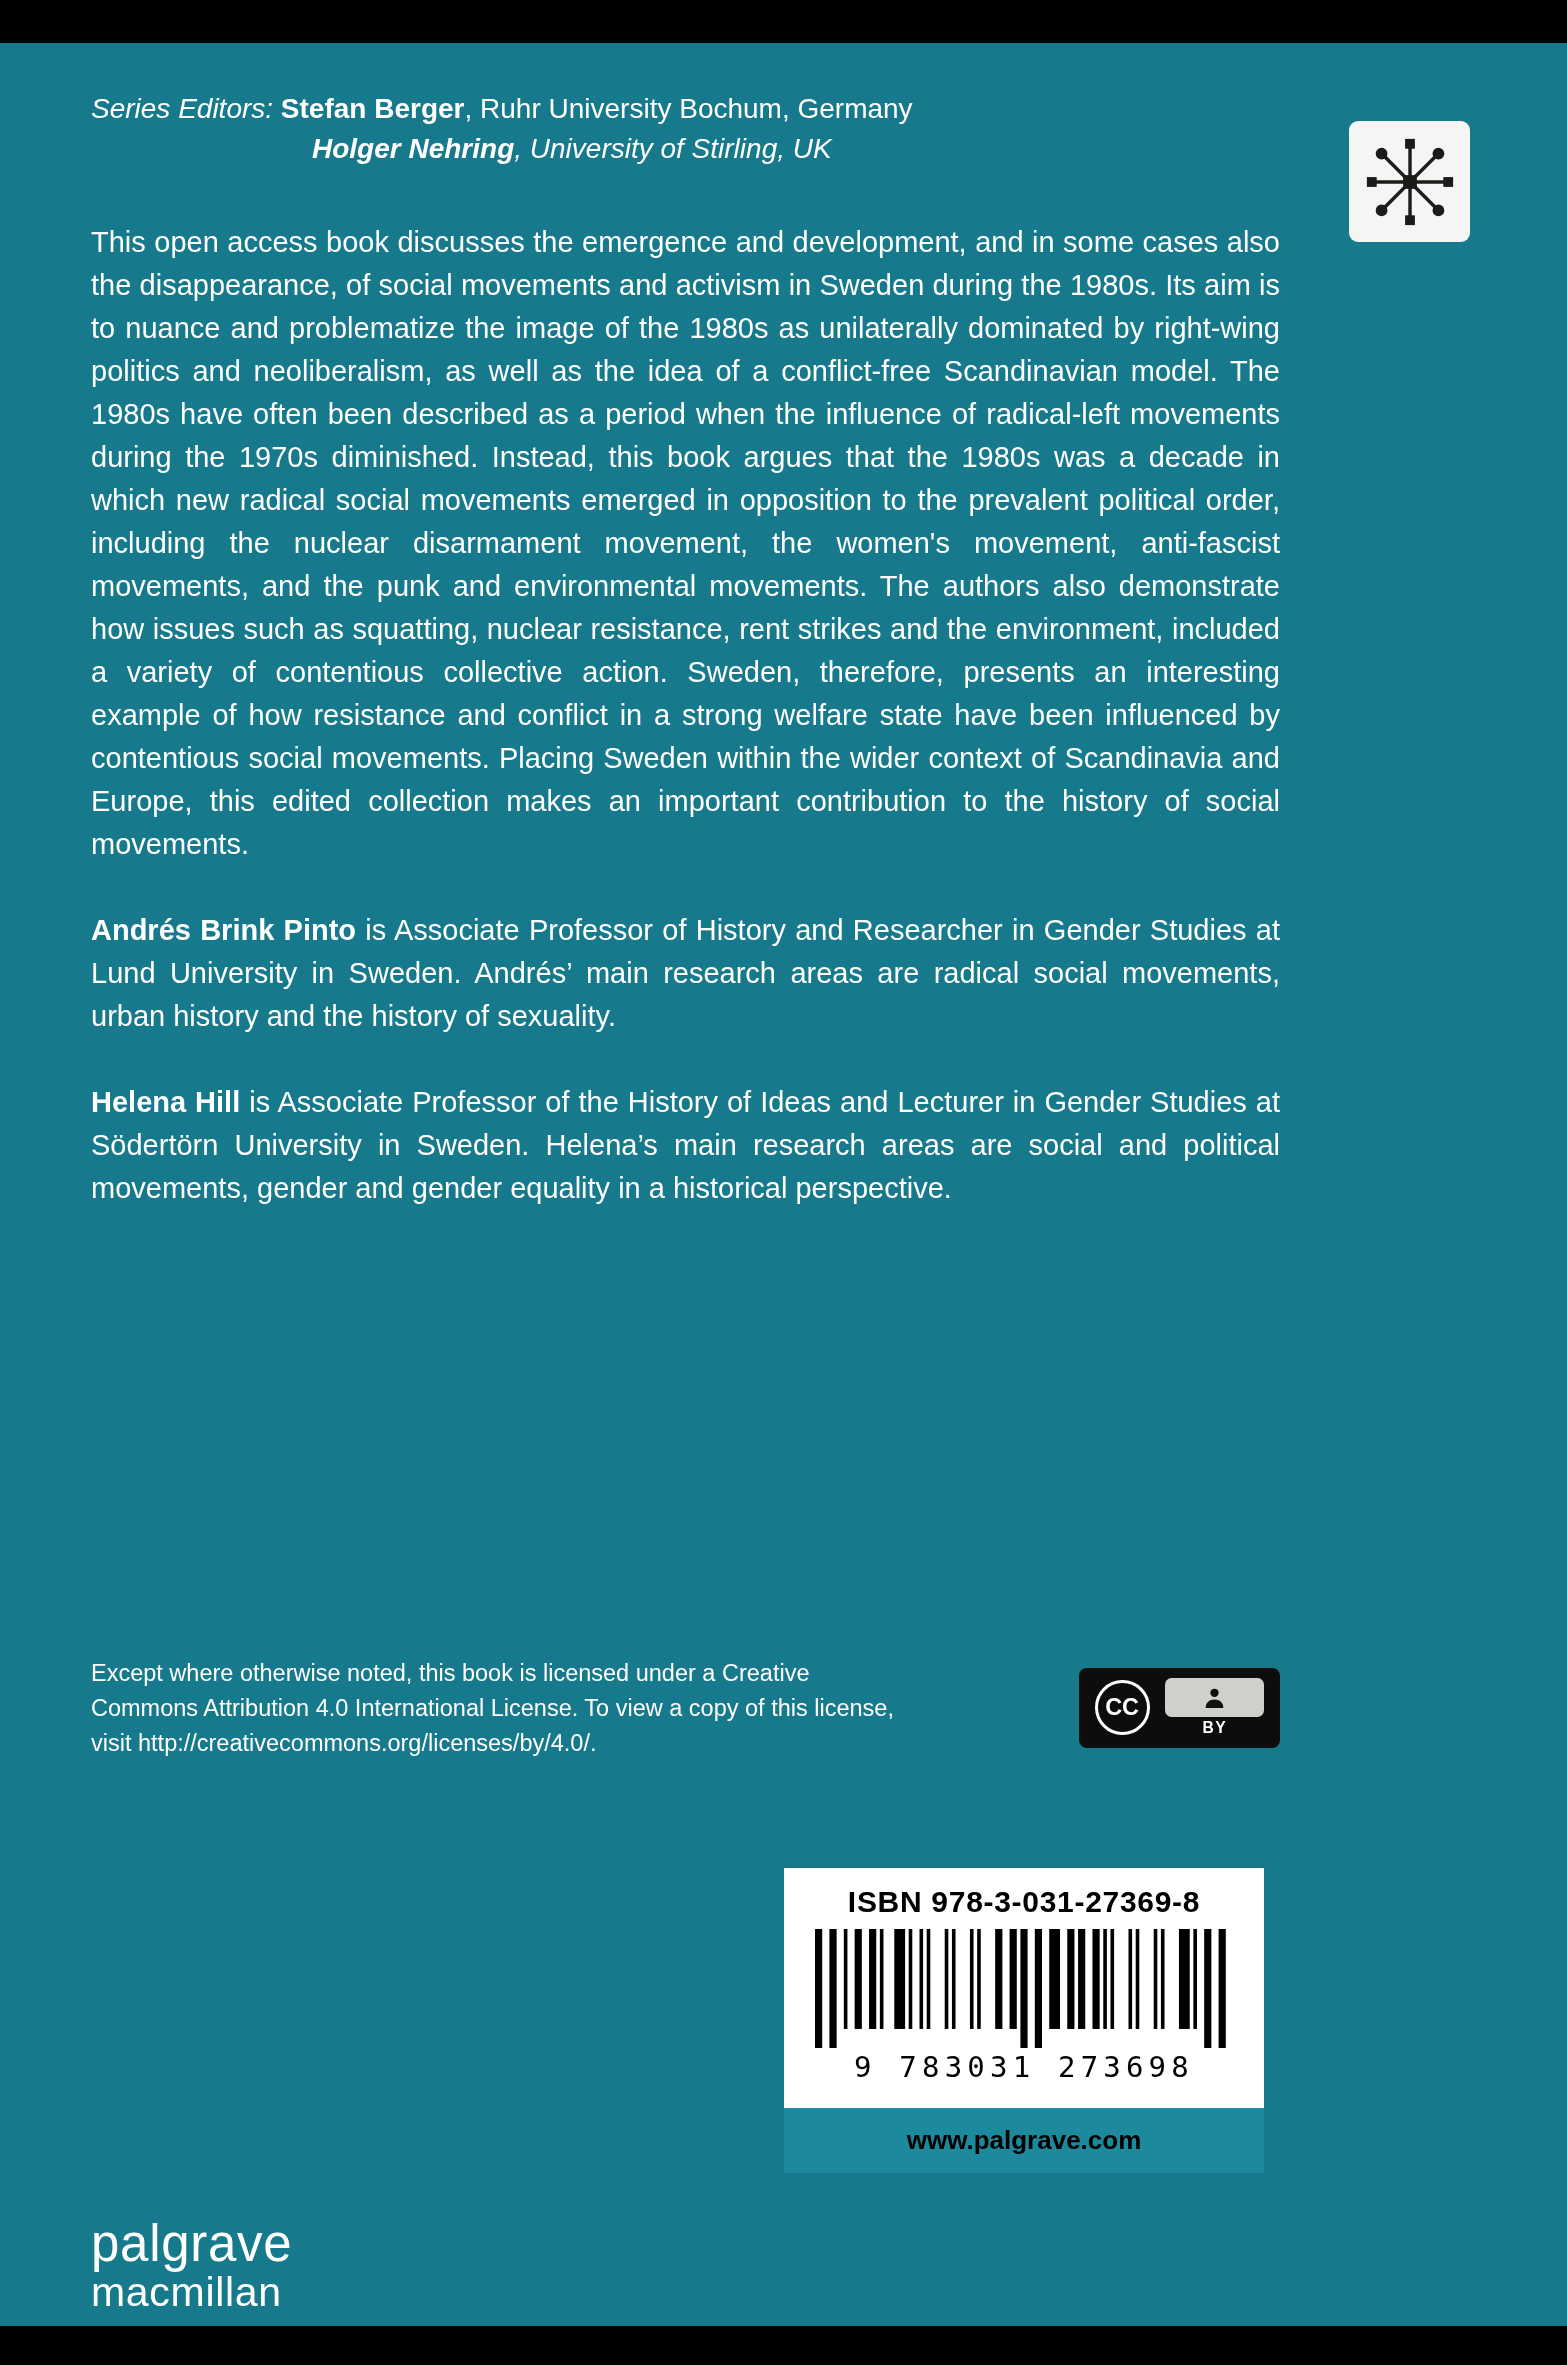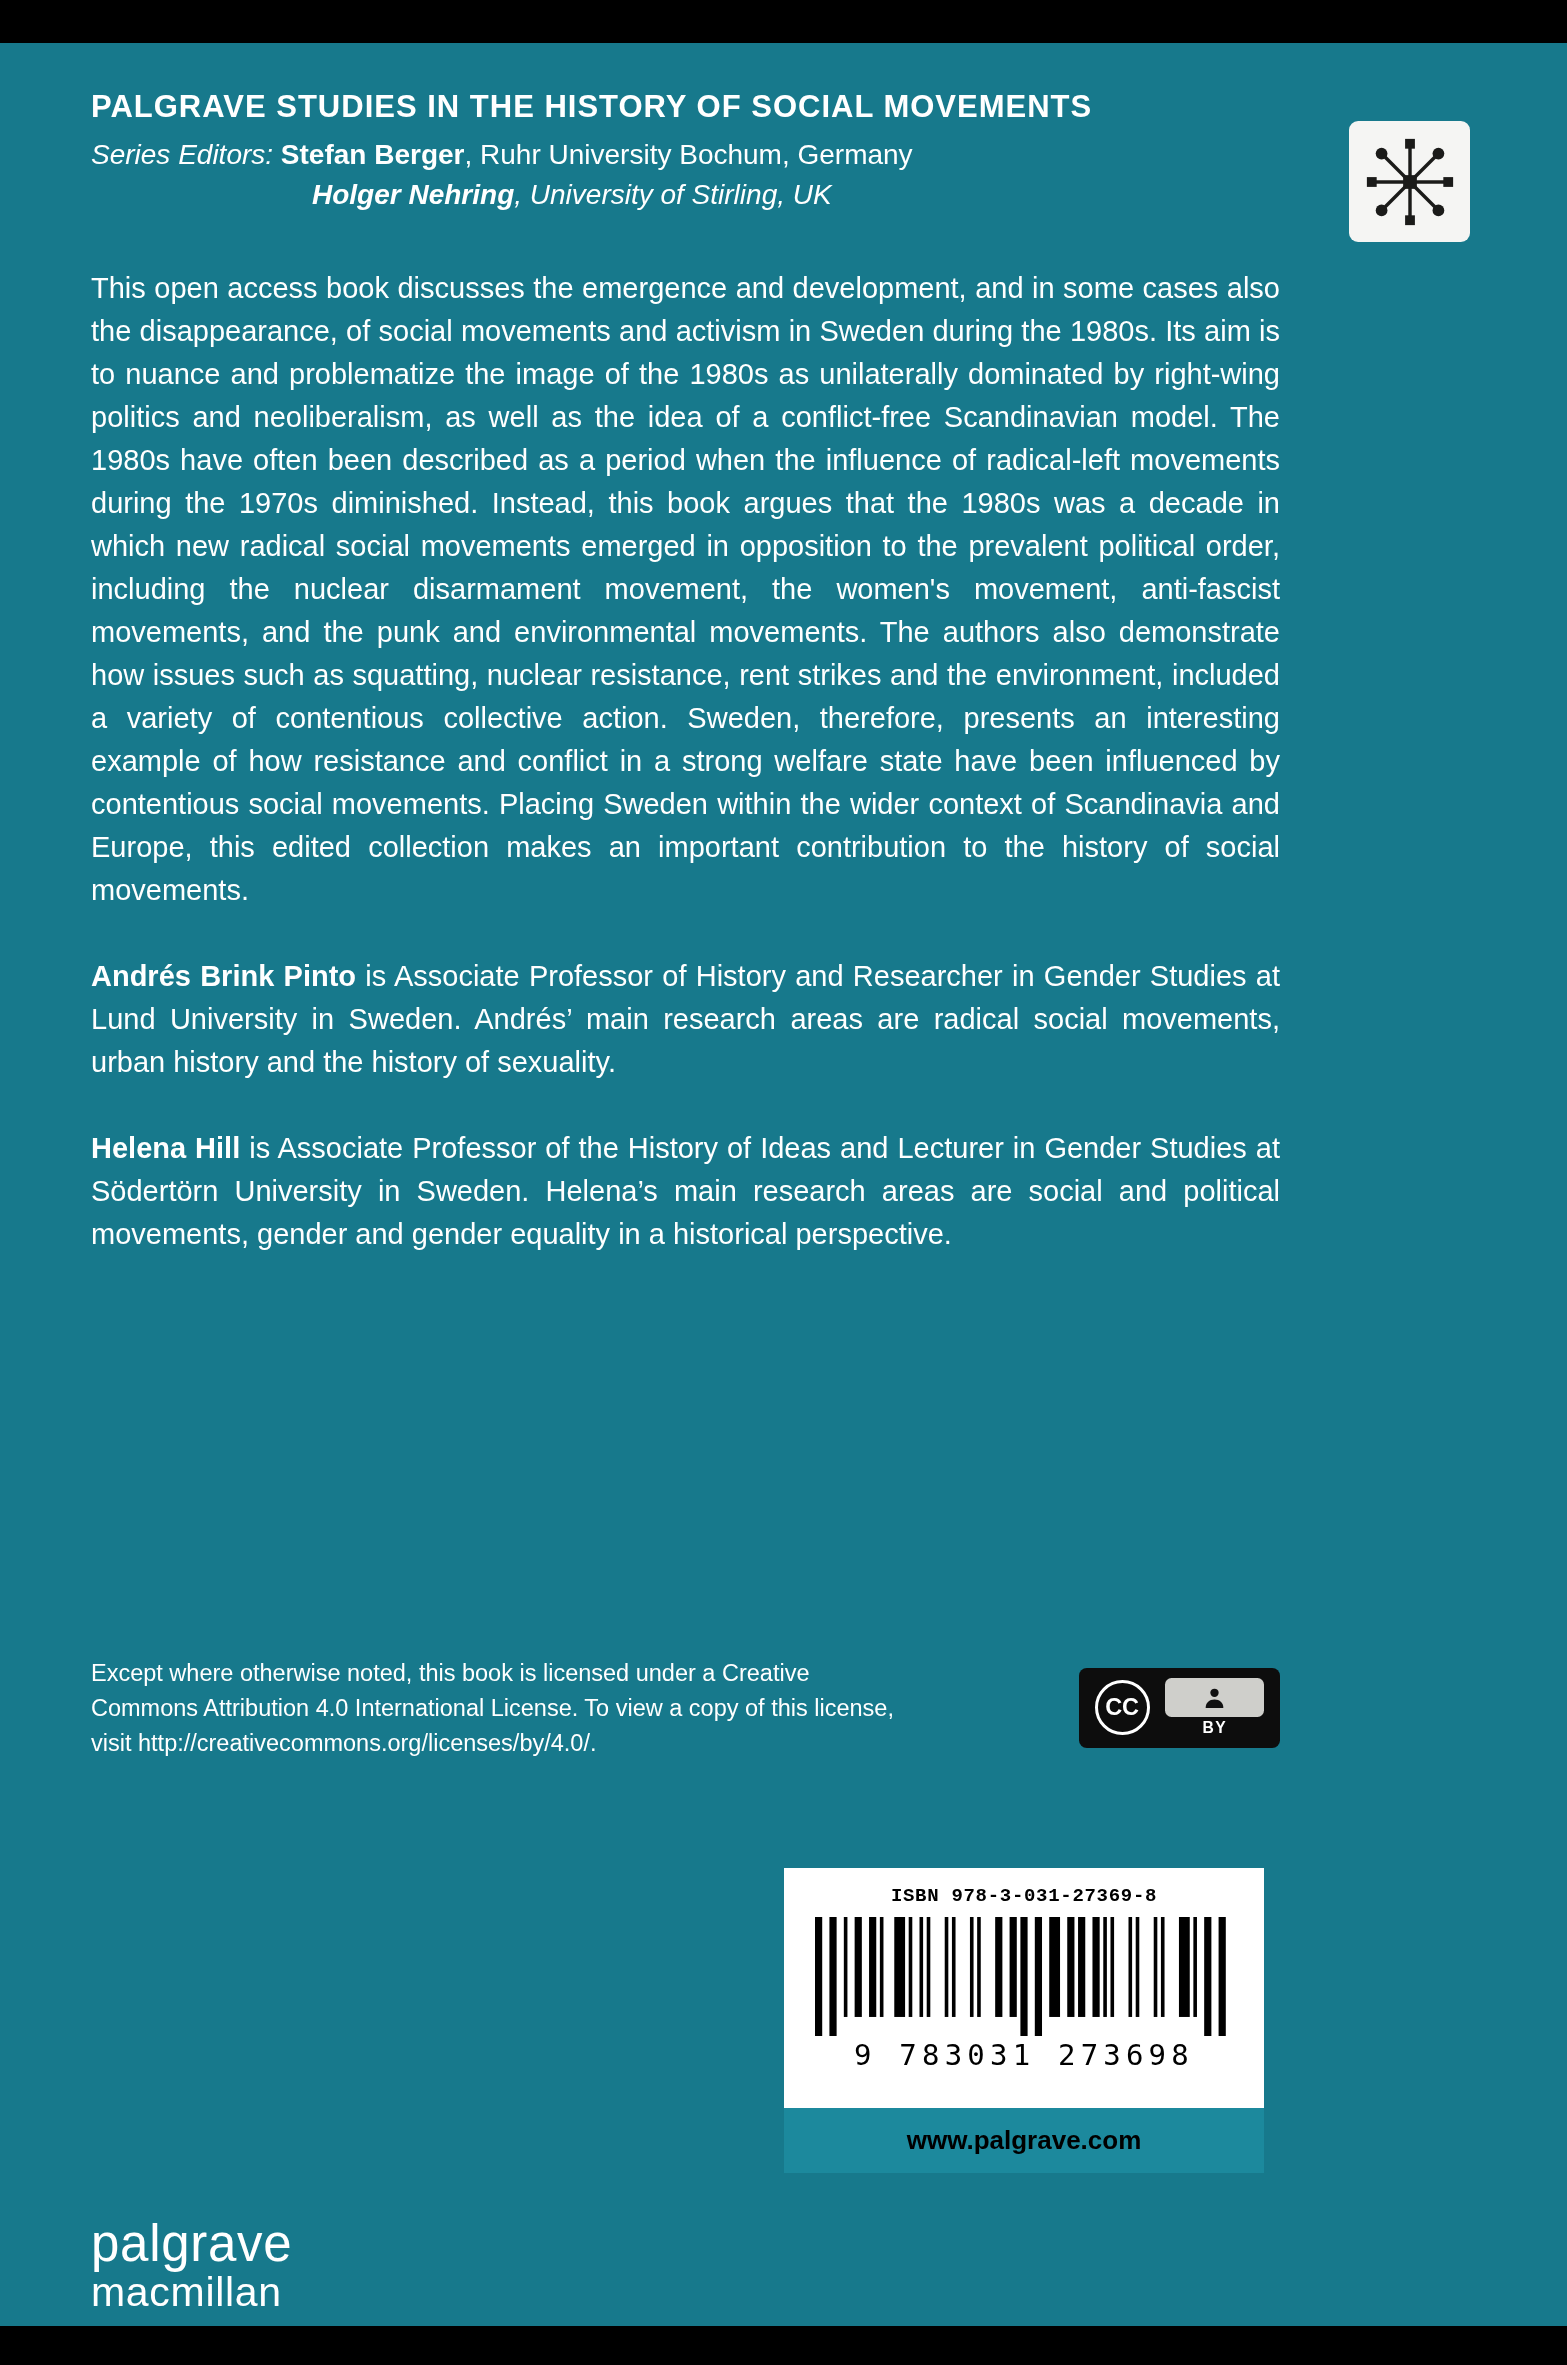--- a/index.html
+++ b/index.html
@@ -60,22 +60,22 @@
     display:flex; align-items:center; justify-content:center;
   }
   .cc-person svg { width:25px; height:25px; fill:#111; }
   .cc-by-label { color:#fff; font-size:15.7px; font-weight:bold; letter-spacing:1.3px; margin-top:2px; }
 
   .barcode-block { position:absolute; left:784px; top:1825px; width:480px; }
   .isbn-box {
     background:#fff; color:#000; height:240px; padding-top:17px; text-align:center;
   }
   .isbn-label {
-    font-family:Liberation Mono, monospace; font-weight:bold;
-    font-size:19px; letter-spacing:0.7px;
+    font-family:Liberation Sans, sans-serif; font-weight:bold;
+    font-size:30px; letter-spacing:0.7px;
   }
   .barcode-svg { width:418px; height:119px; margin-top:10.4px; fill:#000; }
   .isbn-digits {
     font-family:"DejaVu Sans Mono", monospace; font-size:29px; letter-spacing:5.2px;
   }
   .www-band {
     background:#1c899d; height:65px;
     display:flex; align-items:center; justify-content:center;
     font-weight:bold; font-size:26px; color:#000000;
   }
@@ -112,21 +112,20 @@
         <circle cx="21" cy="21" r="6"></circle>
         <circle cx="79" cy="21" r="6"></circle>
         <circle cx="21" cy="79" r="6"></circle>
         <circle cx="79" cy="79" r="6"></circle>
       </g>
     </svg>
   </div>
 
   <div class="content">
 
-    <div class="series-title">PALGRAVE STUDIES IN THE HISTORY OF SOCIAL MOVEMENTS</div>
 
     <div class="editors-line">
       <span class="italic">Series Editors:</span>
       <span class="bold">Stefan Berger</span><span>, Ruhr University Bochum, Germany</span>
     </div>
     <div class="editors-line second">
       <span class="bold">Holger Nehring</span><span>, University of Stirling, UK</span>
     </div>
 
     <p class="description">This open access book discusses the emergence and development, and in some cases also the disappearance, of social movements and activism in Sweden during the 1980s. Its aim is to nuance and problematize the image of the 1980s as unilaterally dominated by right-wing politics and neoliberalism, as well as the idea of a conflict-free Scandinavian model. The 1980s have often been described as a period when the influence of radical-left movements during the 1970s diminished. Instead, this book argues that the 1980s was a decade in which new radical social movements emerged in opposition to the prevalent political order, including the nuclear disarmament movement, the women's movement, anti-fascist movements, and the punk and environmental movements. The authors also demonstrate how issues such as squatting, nuclear resistance, rent strikes and the environment, included a variety of contentious collective action. Sweden, therefore, presents an interesting example of how resistance and conflict in a strong welfare state have been influenced by contentious social movements. Placing Sweden within the wider context of Scandinavia and Europe, this edited collection makes an important contribution to the history of social movements.</p>

